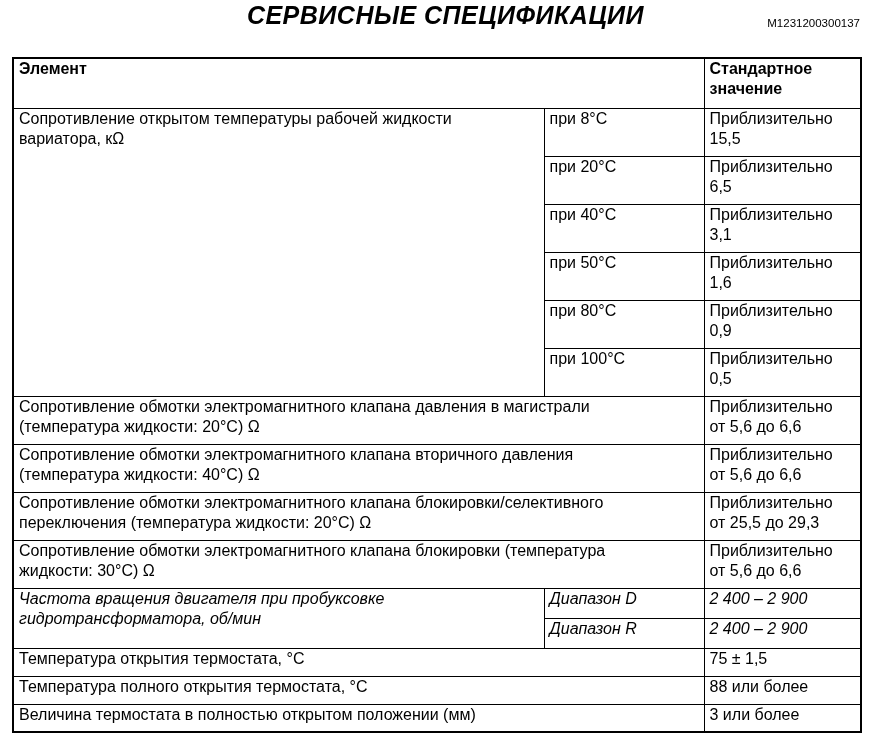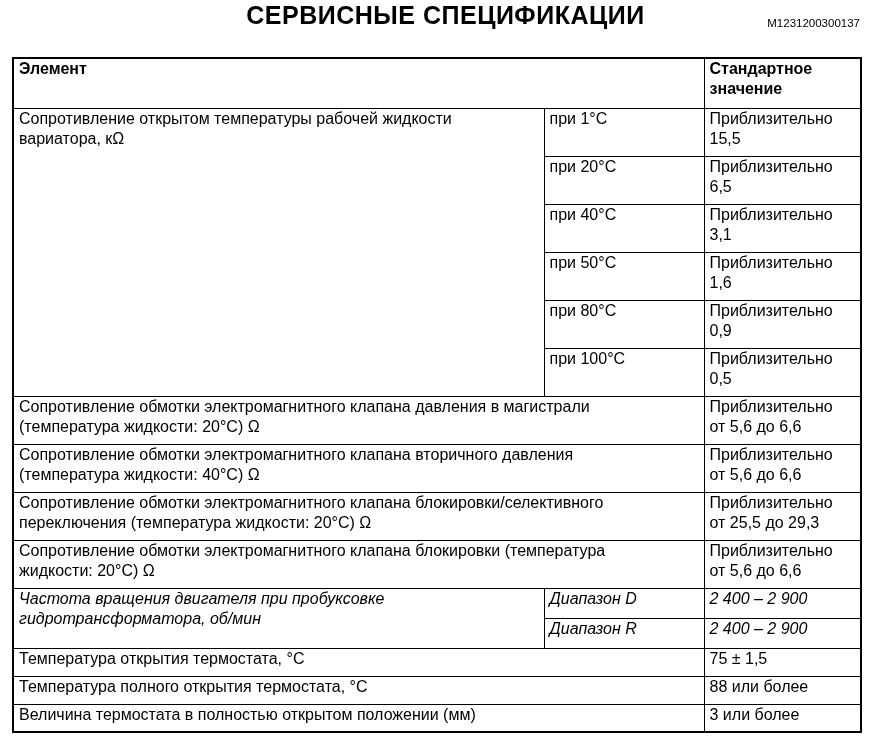--- a/index.html
+++ b/index.html
@@ -8,20 +8,21 @@
     width: 891px; height: 740px;
     position: relative;
     font-family: "Liberation Sans", sans-serif;
     color: #000;
   }
   .page-title {
     position: absolute; top: 1px; left: 0; width: 100%;
     text-align: center;
     font-size: 25px; font-weight: bold;
     letter-spacing: 0.5px;
+    font-style: italic;
   }
   .doc-code {
     position: absolute; top: 17px; right: 31px;
     font-size: 11.5px;
   }
   table.spec {
     position: absolute; left: 12px; top: 57px;
     width: 848px;
     border-collapse: collapse;
     table-layout: fixed;
@@ -60,21 +61,21 @@
   <tbody>
     <tr class="rh">
       <td colspan="2" class="b">Элемент</td>
       <td class="b">Стандартное
 значение</td>
     </tr>
 
     <tr class="r48">
       <td rowspan="6">Сопротивление открытом температуры рабочей жидкости
 вариатора, кΩ</td>
-      <td>при 1°C</td>
+      <td>при 8°C</td>
       <td>Приблизительно
 15,5</td>
     </tr>
     <tr class="r48">
       <td>при 20°C</td>
       <td>Приблизительно
 6,5</td>
     </tr>
     <tr class="r48">
       <td>при 40°C</td>
@@ -110,21 +111,21 @@
 от 5,6 до 6,6</td>
     </tr>
     <tr class="r48">
       <td colspan="2">Сопротивление обмотки электромагнитного клапана блокировки/селективного
 переключения (температура жидкости: 20°C) Ω</td>
       <td>Приблизительно
 от 25,5 до 29,3</td>
     </tr>
     <tr class="r48">
       <td colspan="2">Сопротивление обмотки электромагнитного клапана блокировки (температура
-жидкости: 20°C) Ω</td>
+жидкости: 30°C) Ω</td>
       <td>Приблизительно
 от 5,6 до 6,6</td>
     </tr>
 
     <tr class="r30">
       <td rowspan="2">Частота вращения двигателя при пробуксовке
 гидротрансформатора, об/мин</td>
       <td>Диапазон D</td>
       <td>2 400 – 2 900</td>
     </tr>

